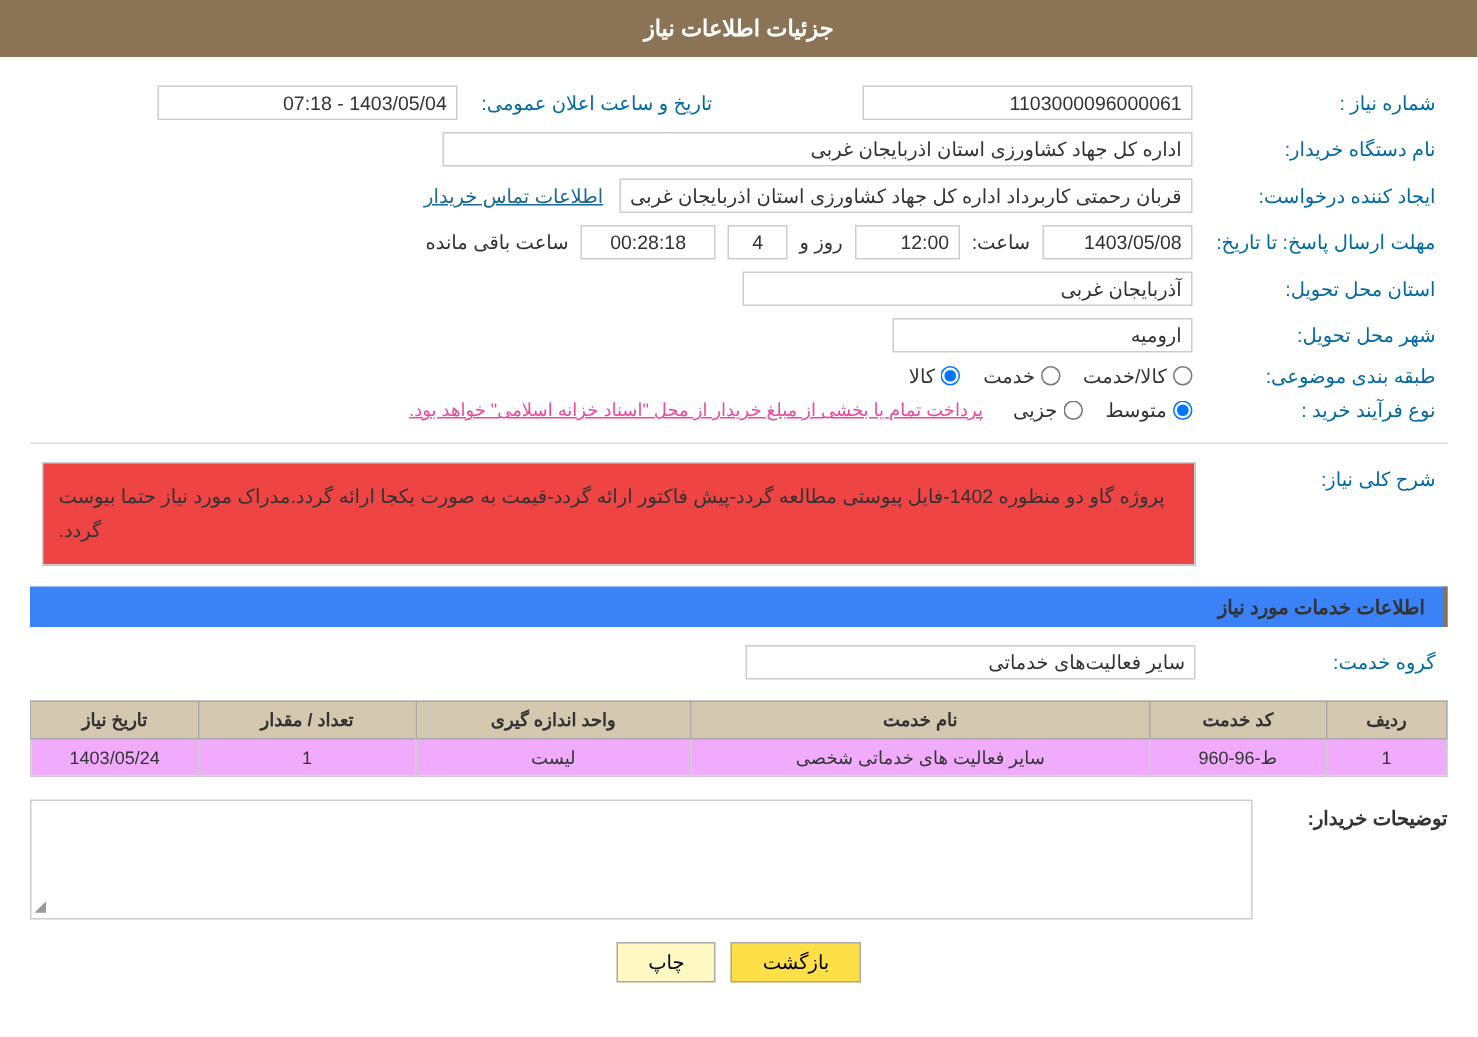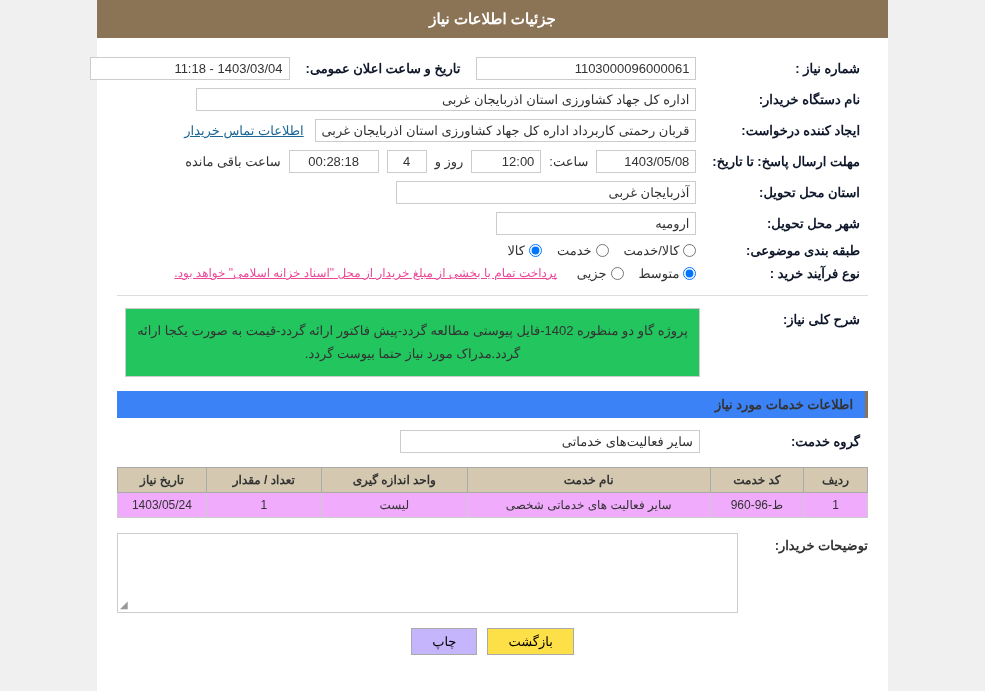--- a/index.html
+++ b/index.html
@@ -4,21 +4,21 @@
   <style>
     * { box-sizing: border-box; margin: 0; padding: 0; }
     body {
       font-family: Tahoma, Arial, sans-serif;
       font-size: 13px;
       background: #f0f0f0;
       direction: rtl;
       color: #333;
     }
     .page-container {
-      width: 791px;
+      width: 985px;
       min-height: 691px;
       background: #fff;
       margin: 0 auto;
     }
     .header-bar {
       background: #8B7355;
       color: #fff;
       text-align: center;
       padding: 10px 20px;
       font-size: 15px;
@@ -33,22 +33,22 @@
       border-collapse: collapse;
       margin-bottom: 10px;
     }
     .info-table td {
       padding: 4px 8px;
       vertical-align: middle;
     }
     .label-cell {
       text-align: right;
       white-space: nowrap;
-      color: #0f172a;
-      font-weight: bold;
+      color: #0369a1;
+      font-weight: normal;
       width: 160px;
     }
     .value-cell {
       text-align: right;
     }
     .input-box {
       border: 1px solid #ccc;
       padding: 3px 6px;
       background: #fff;
       min-width: 200px;
@@ -99,22 +99,22 @@
       padding: 6px 12px;
       font-size: 13px;
       font-weight: bold;
       text-align: right;
       margin: 10px 0 8px 0;
       border-right: 3px solid #8B7355;
     }
     .description-box {
       border: 1px solid #ccc;
       padding: 10px;
-      background: #22c55e;
-      text-align: center;
+      background: #ef4444;
+      text-align: left;
       direction: rtl;
       line-height: 1.8;
       font-size: 13px;
       width: 100%;
       min-height: 65px;
     }
     .services-table {
       width: 100%;
       border-collapse: collapse;
       margin-top: 8px;
@@ -174,21 +174,21 @@
     }
     .btn {
       padding: 5px 20px;
       border: 1px solid #aaa;
       cursor: pointer;
       font-size: 13px;
       font-family: Tahoma, Arial, sans-serif;
       background: #f5f5f5;
     }
     .btn-print {
-      background: #c4b5fd;
+      background: #fef9c3;
       text-align: center;
     }
     .btn-back {
       background: #fde047;
     }
     .divider {
       border: none;
       border-top: 1px solid #ddd;
       margin: 8px 0;
     }
@@ -207,21 +207,21 @@
     
     <table class="info-table">
       <tbody>
           <tr>
         <td class="label-cell">شماره نیاز :</td>
         <td class="value-cell">
           <span class="input-box" style="min-width:220px;display:inline-block;">1103000096000061</span>
         </td>
         <td class="label-cell" style="text-align:right;">تاریخ و ساعت اعلان عمومی:</td>
         <td class="value-cell">
-          <span class="input-box" style="min-width:200px;display:inline-block;">1403/03/04 - 11:18</span>
+          <span class="input-box" style="min-width:200px;display:inline-block;">1403/05/04 - 07:18</span>
         </td>
       </tr>
 
       <tr>
         <td class="label-cell">نام دستگاه خریدار:</td>
         <td class="value-cell" colspan="3">
           <span class="input-box input-box-wide" style="min-width:500px;display:inline-block;">اداره کل جهاد کشاورزی استان اذربایجان غربی</span>
         </td>
       </tr>
 

